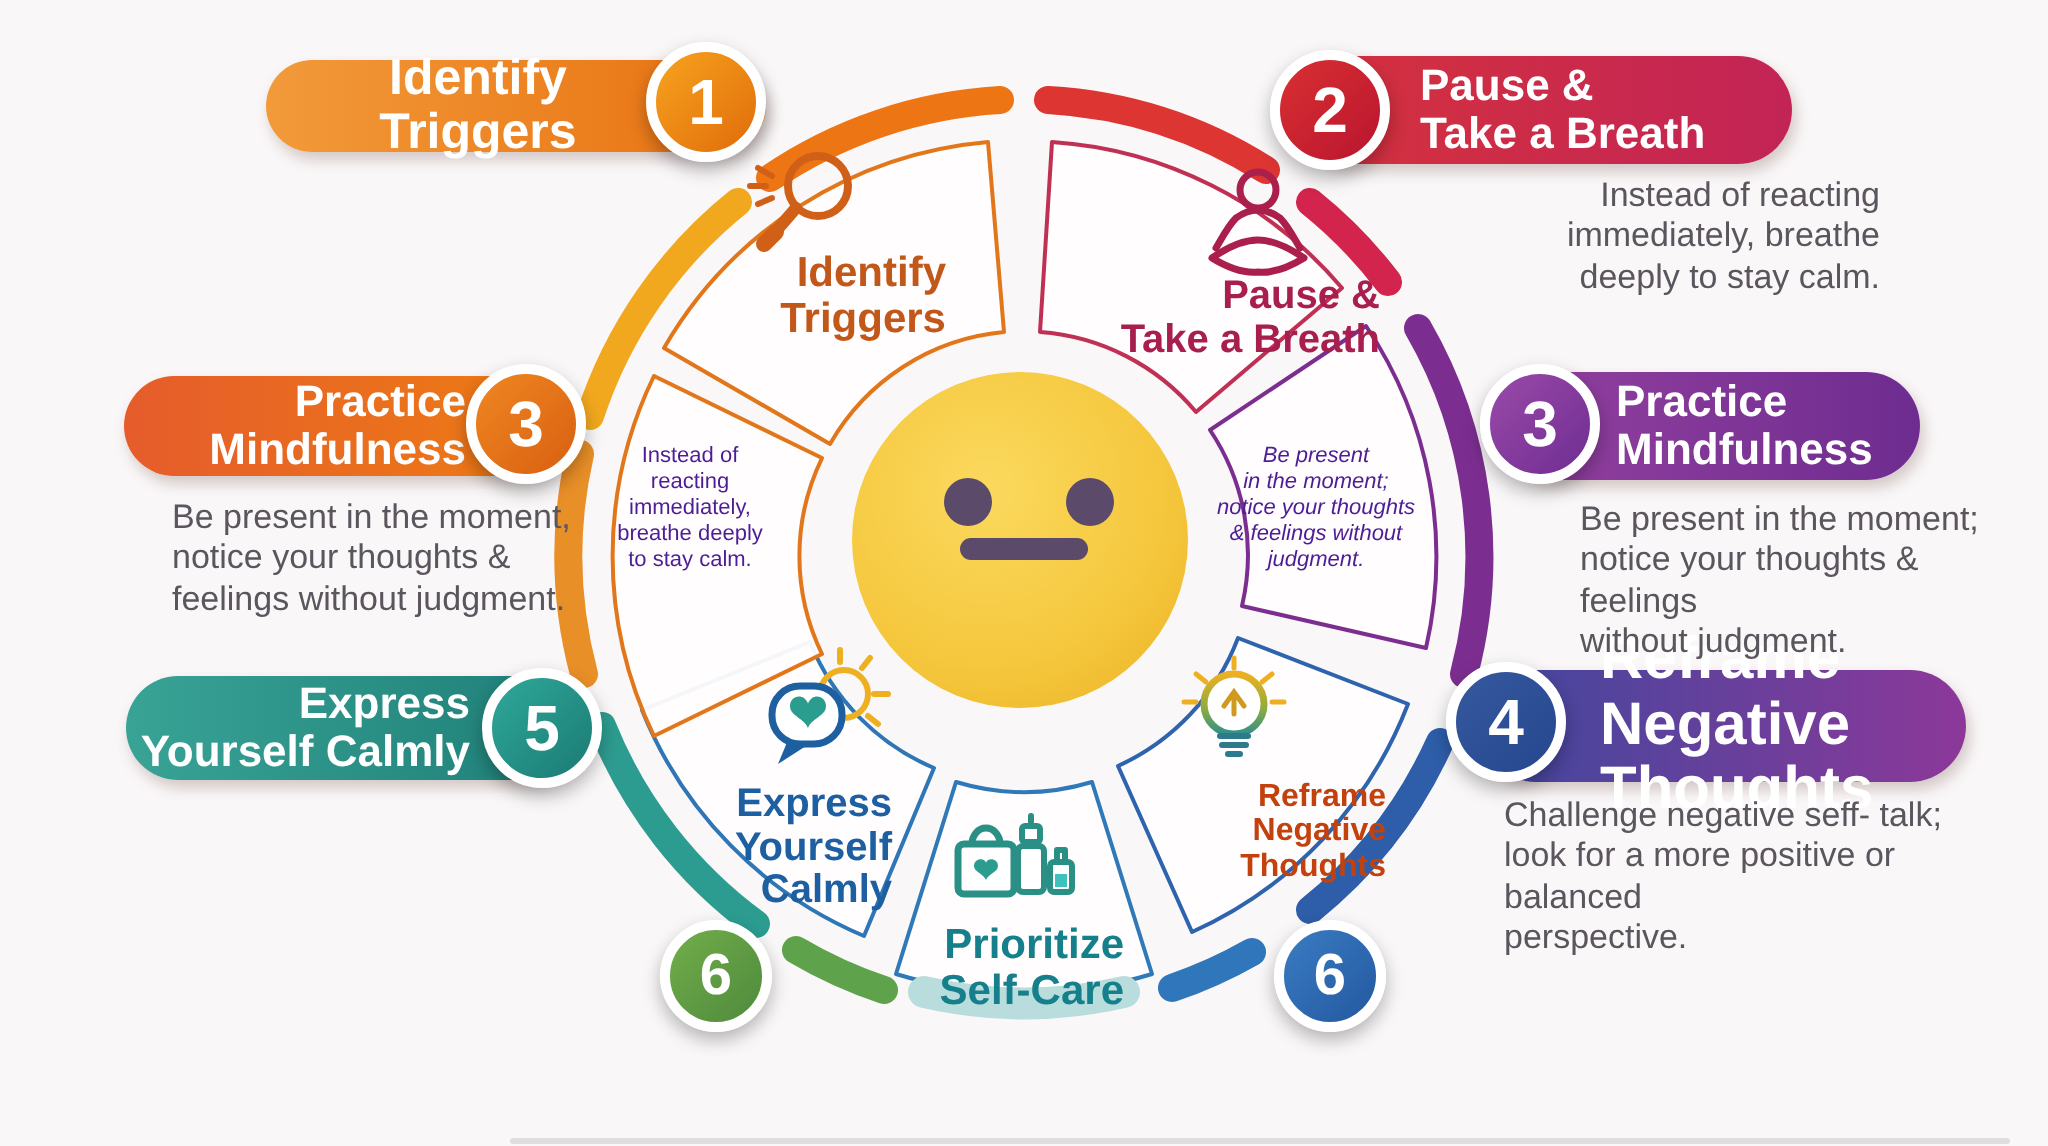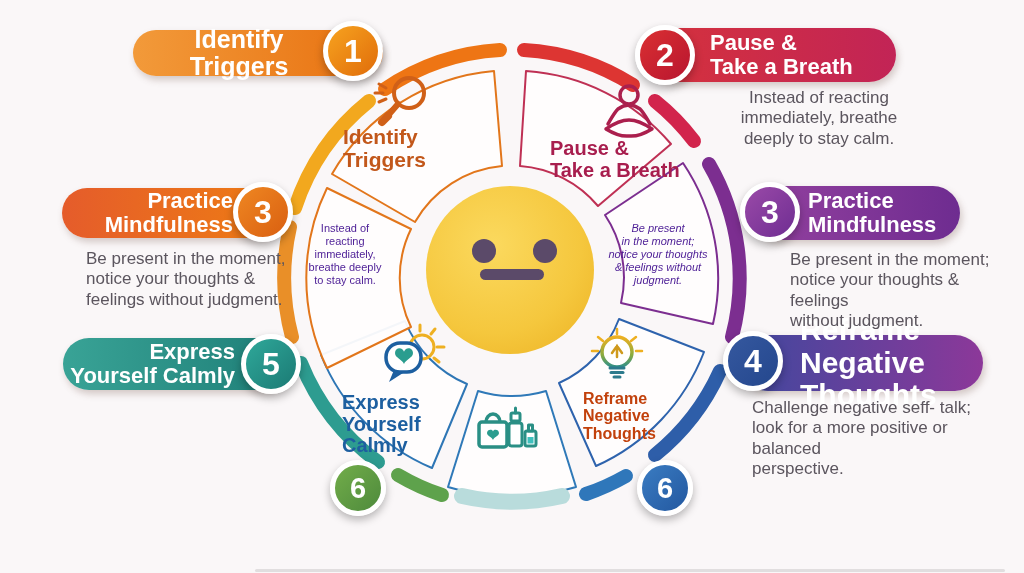--- a/index.html
+++ b/index.html
@@ -33,27 +33,27 @@
   .bd2{left:635px;top:25px;background:linear-gradient(135deg,#da3032,#b8152f);}
   .bd3l{left:233px;top:182px;background:linear-gradient(135deg,#ef8722,#d95f10);}
   .bd3r{left:740px;top:182px;background:linear-gradient(135deg,#9a4aa8,#6f2d92);}
   .bd4{left:723px;top:331px;background:linear-gradient(135deg,#35589f,#24478d);}
   .bd5{left:241px;top:334px;background:linear-gradient(135deg,#2fa89a,#1b7a74);}
   .bd6l{left:330px;top:460px;background:linear-gradient(135deg,#72ad4a,#4e8a3c);}
   .bd6r{left:637px;top:460px;background:linear-gradient(135deg,#3a7cc2,#2358a0);}
   
   .desc{position:absolute;font-size:17px;line-height:1.2;color:#5b555e;}
   .d1{left:140px;top:86px;width:165px;}
-  .d2{left:724px;top:88px;width:190px;text-align:center;}
+  .d2{left:750px;top:88px;width:190px;text-align:right;}
   .d3r{left:790px;top:250px;width:220px;}
   .d4{left:752px;top:398px;width:250px;}
   .d5{left:86px;top:396px;width:215px;}
   .d3l{left:86px;top:249px;width:210px;}
   
-  .ilabel{position:absolute;font-weight:bold;text-align:left;line-height:1.08;}
+  .ilabel{position:absolute;font-weight:bold;text-align:right;line-height:1.08;}
   .il-identify{left:343px;top:126px;width:130px;font-size:21px;color:#c2571a;}
   .il-pause{left:550px;top:138px;width:140px;font-size:20px;color:#a81e4e;}
   .il-express{left:342px;top:392px;width:104px;font-size:20px;color:#1d5fa0;}
   .il-selfcare{left:462px;top:462px;width:100px;font-size:21px;color:#15808c;}
   .il-reframe{left:583px;top:390px;width:110px;font-size:16px;color:#c2410c;}
   .itext{position:absolute;font-size:11px;line-height:1.18;color:#4c1d95;text-align:center;}
   .it-left{left:283px;top:222px;width:124px;}
   .it-right{left:587px;top:222px;width:142px;font-style:italic;}
   .floorline{position:absolute;left:255px;top:569px;width:750px;height:3px;background:#dbd7d8;border-radius:2px;opacity:.8;}
 </style>
@@ -235,18 +235,20 @@
 breathe deeply
 to stay calm.</div>
   <div class="itext it-right pre">Be present
 in the moment;
 notice your thoughts
 &amp; feelings without
 judgment.</div>
   <div class="ilabel il-express pre">Express
 Yourself
 Calmly</div>
+  <div class="ilabel il-selfcare pre">Prioritize
+Self-Care</div>
   <div class="ilabel il-reframe pre">Reframe
 Negative
 Thoughts</div>
 
   <div class="floorline"></div>
 </div>
 
 </body></html>

